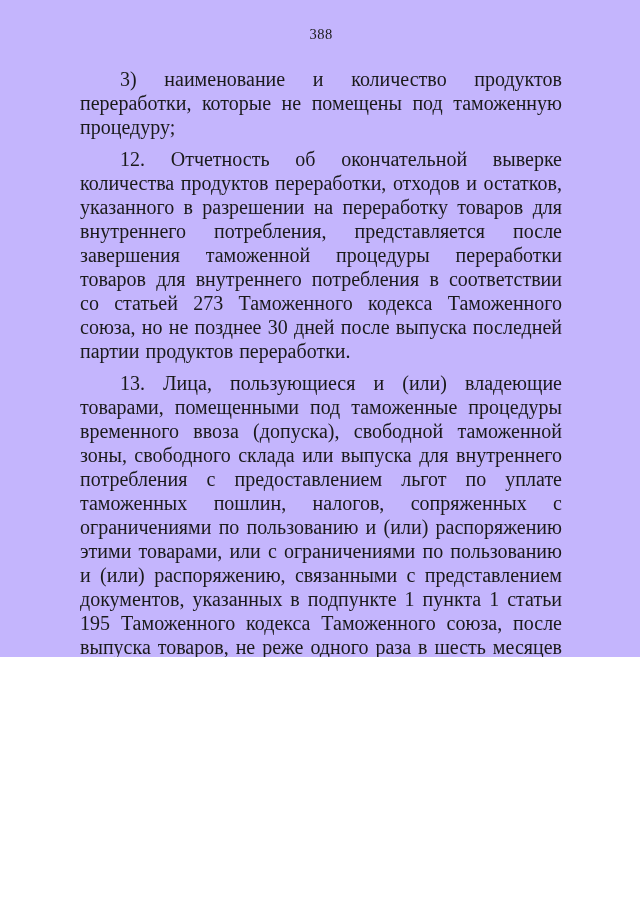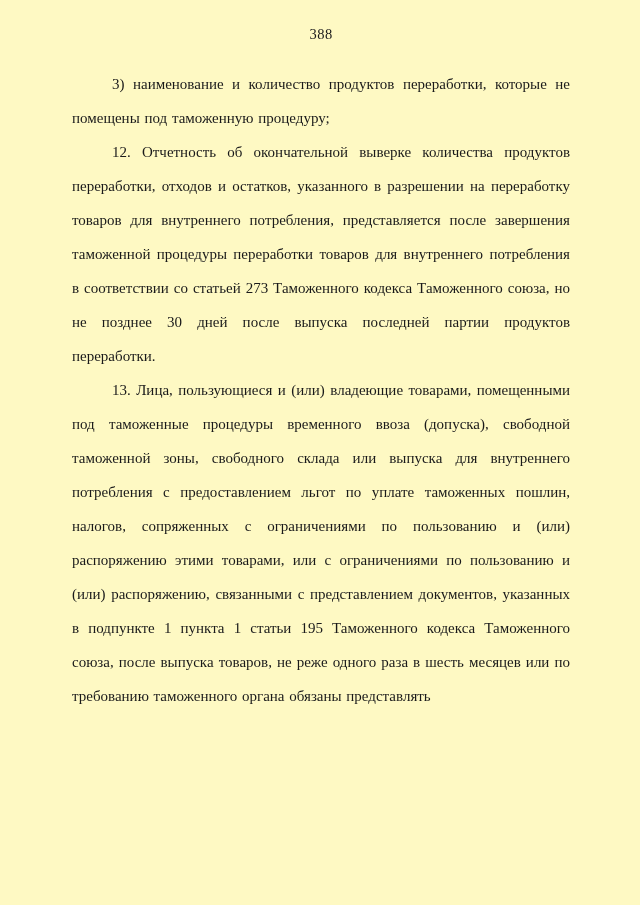--- a/index.html
+++ b/index.html
@@ -3,38 +3,38 @@
 <meta charset="utf-8">
 <style>
   html, body {
     margin: 0;
     padding: 0;
     background: #ffffff;
   }
   .page {
     position: relative;
     width: 640px;
-    height: 905px;
-    background: #fef9c3;
+    height: 657px;
+    background: #c4b5fd;
     box-sizing: border-box;
     padding: 26px 70px 8px 72px;
     font-family: "Liberation Serif", "DejaVu Serif", serif;
     color: #1a1a1a;
     overflow: hidden;
   }
   .page-number {
     text-align: center;
     font-size: 14.5px;
     letter-spacing: 0.5px;
     margin: 0 0 24px 0;
   }
   .body-text p {
-    margin: 0;
-    font-size: 15px;
-    line-height: 34px;
+    margin: 8px;
+    font-size: 20px;
+    line-height: 24px;
     text-align: justify;
     text-indent: 40px;
     word-spacing: 1px;
   }
 </style>
 </head>
 <body>
 
 <div class="page">
   <div class="page-number">388</div>

